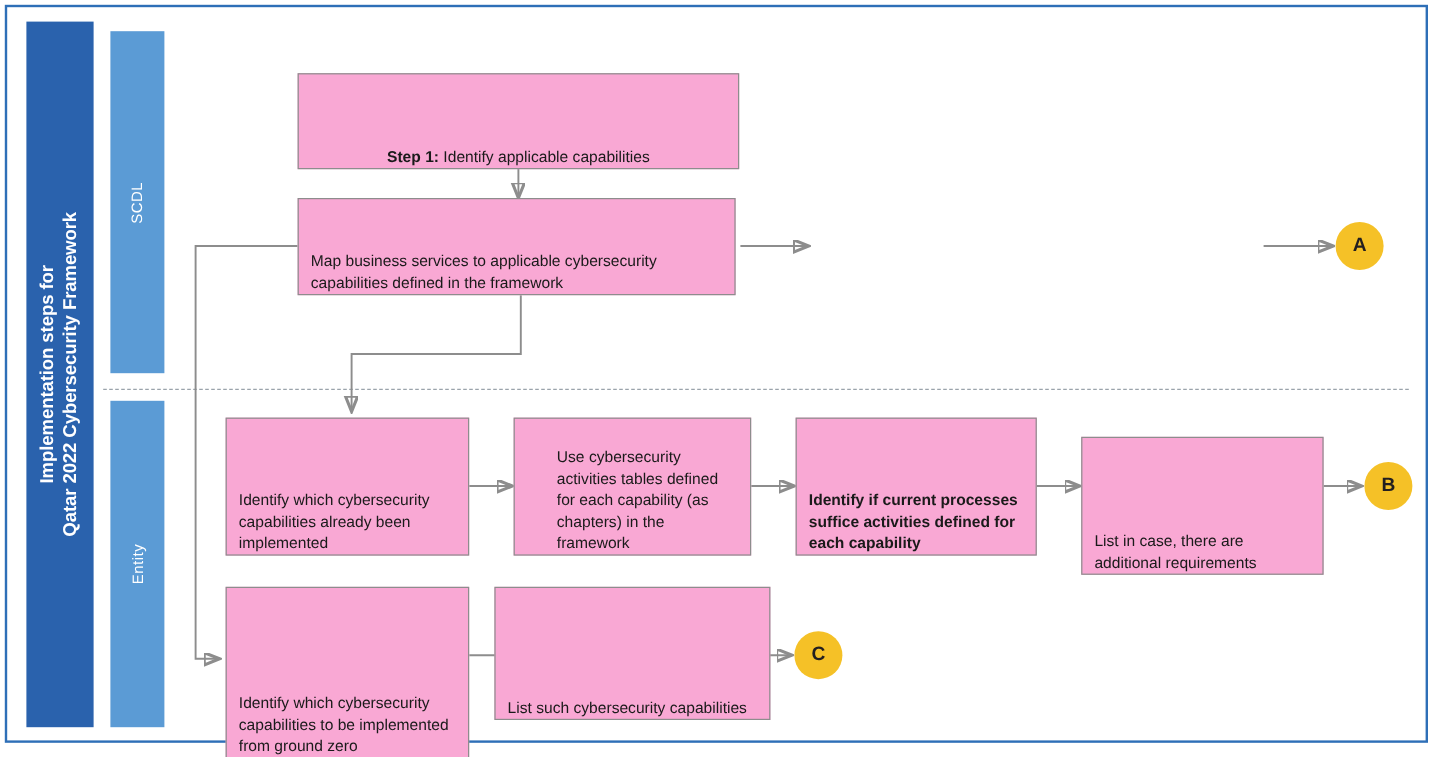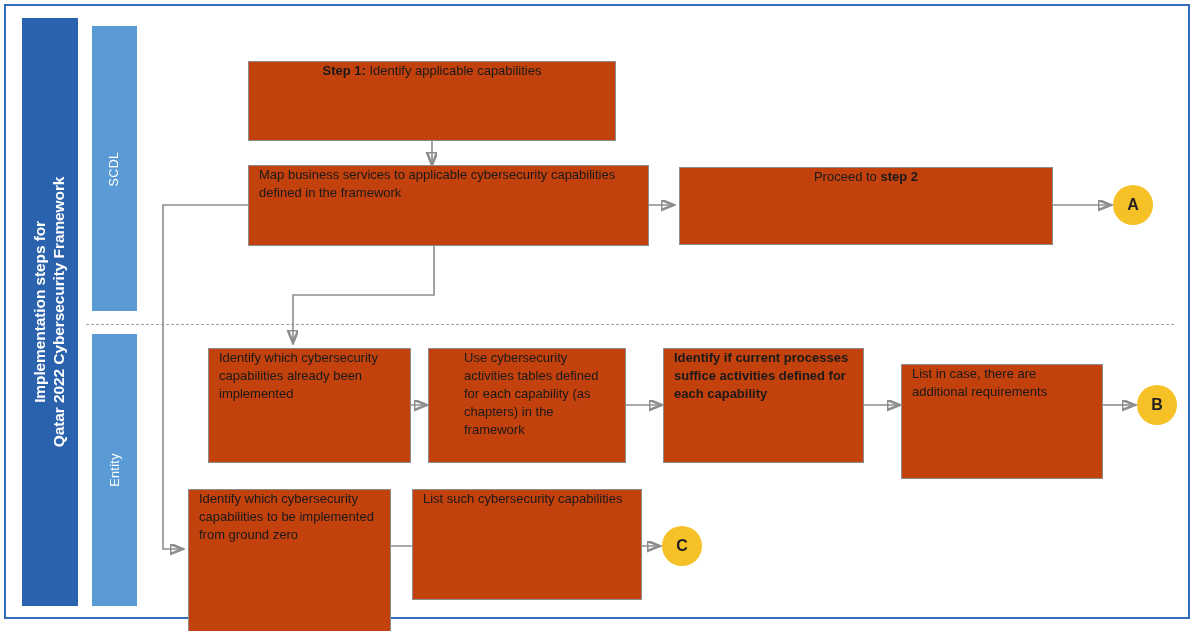--- a/index.html
+++ b/index.html
@@ -76,24 +76,24 @@
     top: 324px;
     width: 1088px;
     height: 0;
     border-top: 1px dashed #9aa3ab;
   }
 
   
   .node {
     position: absolute;
     border: 1px solid #8d8d8d;
-    background: #c2410c;
+    background: #f9a8d4;
     box-sizing: border-box;
     display: flex;
-    align-items: flex-start;
+    align-items: flex-end;
     padding: 0 10px;
     font-size: 13px;
     color: #1a1a1a;
     line-height: 1.38;
   }
   .node.center { justify-content: center; text-align: center; }
   .node .txt { display: block; }
   .node b { font-weight: bold; }
 
   
@@ -171,33 +171,30 @@
     <line x1="1103" y1="405" x2="1135" y2="405" marker-end="url(#arrow)"></line>
 
     <line x1="391" y1="546" x2="427" y2="546" marker-end="url(#arrow)"></line>
     <line x1="626" y1="546" x2="660" y2="546" marker-end="url(#arrow)"></line>
   </svg>
 
   <div class="node center" style="left:248px; top:61px; width:368px; height:80px;">
     <span class="txt"><b>Step 1:</b><span> Identify applicable capabilities</span></span>
   </div>
 
-  <div class="node" style="left:248px; top:165px; width:401px; height:81px;">
+  <div class="node" style="left:248px; top:165px; width:365px; height:81px;">
     <span class="txt">Map business services to applicable cybersecurity capabilities defined in the framework</span>
   </div>
 
-  <div class="node center" style="left:679px; top:167px; width:374px; height:78px;">
-    <span class="txt"><span>Proceed to </span><b>step 2</b></span>
-  </div>
 
   <div class="circle" style="left:1113px; top:185px;">
     <span>A</span>
   </div>
 
-  <div class="node" style="left:188px; top:348px; width:203px; height:115px;margin-left:20px;">
+  <div class="node" style="left:188px; top:348px; width:203px; height:115px;">
     <span class="txt">Identify which cybersecurity capabilities already been implemented</span>
   </div>
 
   <div class="node" style="left:428px; top:348px; width:198px; height:115px;padding-left:35px;">
     <span class="txt">Use cybersecurity activities tables defined for each capability (as chapters) in the framework</span>
   </div>
 
   <div class="node" style="left:663px; top:348px; width:201px; height:115px;font-weight:bold;">
     <span class="txt">Identify if current processes suffice activities defined for each capability</span>
   </div>

